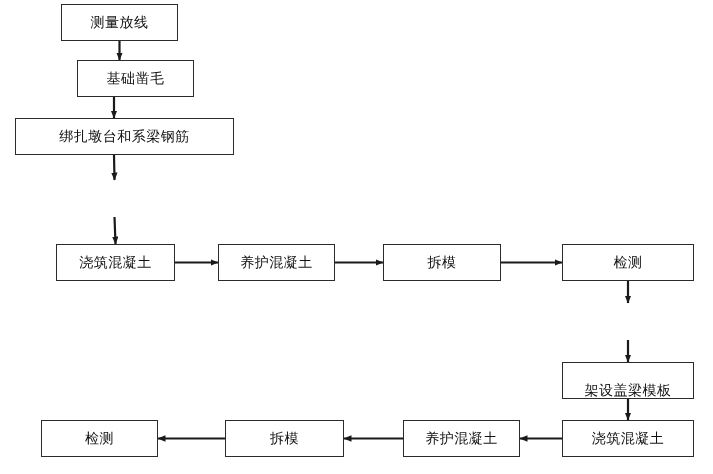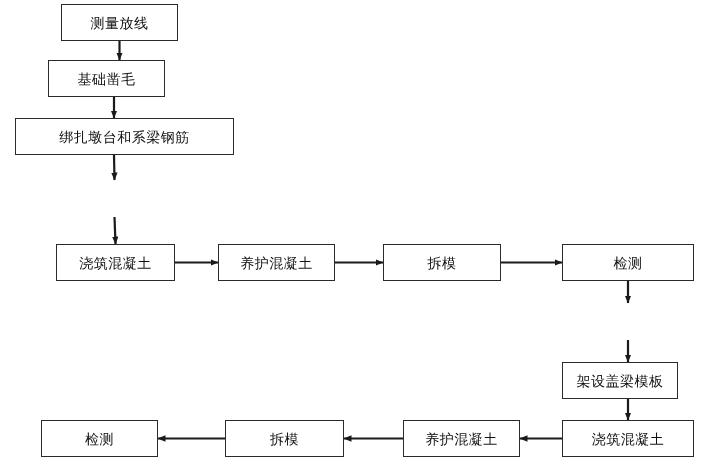--- a/index.html
+++ b/index.html
@@ -23,21 +23,21 @@
     border: 1.6px solid #2b2b2b;
     background: #ffffff;
     display: flex;
     align-items: center;
     justify-content: center;
     color: #111111;
     font-size: 14px;
     line-height: 1;
     letter-spacing: 0.5px;
     white-space: nowrap;
-    font-family: Liberation Sans, sans-serif;
+    font-family: Liberation Mono, monospace;
   }
   .node-label {
     display: block;
     transform: translateY(-0.5px);
   }
   svg.edges {
     position: absolute;
     left: 0;
     top: 0;
     width: 713px;
@@ -69,39 +69,39 @@
         <line x1="628" y1="399" x2="628" y2="420" marker-end="url(#arrowhead)"></line>
         <line x1="562" y1="438.5" x2="520" y2="438.5" marker-end="url(#arrowhead)"></line>
         <line x1="403" y1="438.5" x2="344" y2="438.5" marker-end="url(#arrowhead)"></line>
         <line x1="225" y1="438.5" x2="158" y2="438.5" marker-end="url(#arrowhead)"></line>
       </g>
   </svg>
 
   <div class="node" style="left: 61px; top: 4px; width: 117px; height: 37px;">
     <span class="node-label">测量放线</span>
   </div>
-  <div class="node" style="left: 48px; top: 60px; width: 117px; height: 37px;">
+  <div class="node" style="left: 77px; top: 60px; width: 117px; height: 37px;">
     <span class="node-label">基础凿毛</span>
   </div>
   <div class="node" style="left: 15px; top: 118px; width: 219px; height: 37px;">
     <span class="node-label">绑扎墩台和系梁钢筋</span>
   </div>
   <div class="node" style="left: 56px; top: 244px; width: 119px; height: 37px;">
     <span class="node-label">浇筑混凝土</span>
   </div>
   <div class="node" style="left: 218px; top: 244px; width: 117px; height: 37px;">
     <span class="node-label">养护混凝土</span>
   </div>
   <div class="node" style="left: 383px; top: 244px; width: 118px; height: 37px;">
     <span class="node-label">拆模</span>
   </div>
   <div class="node" style="left: 562px; top: 244px; width: 132px; height: 37px;">
     <span class="node-label">检测</span>
   </div>
-  <div class="node" style="left: 562px; top: 362px; width: 116px; height: 37px;">
+  <div class="node" style="left: 562px; top: 362px; width: 132px; height: 37px; align-items: flex-end;">
     <span class="node-label">架设盖梁模板</span>
   </div>
   <div class="node" style="left: 562px; top: 420px; width: 132px; height: 37px;">
     <span class="node-label">浇筑混凝土</span>
   </div>
   <div class="node" style="left: 403px; top: 420px; width: 117px; height: 37px;">
     <span class="node-label">养护混凝土</span>
   </div>
   <div class="node" style="left: 225px; top: 420px; width: 119px; height: 37px;">
     <span class="node-label">拆模</span>

